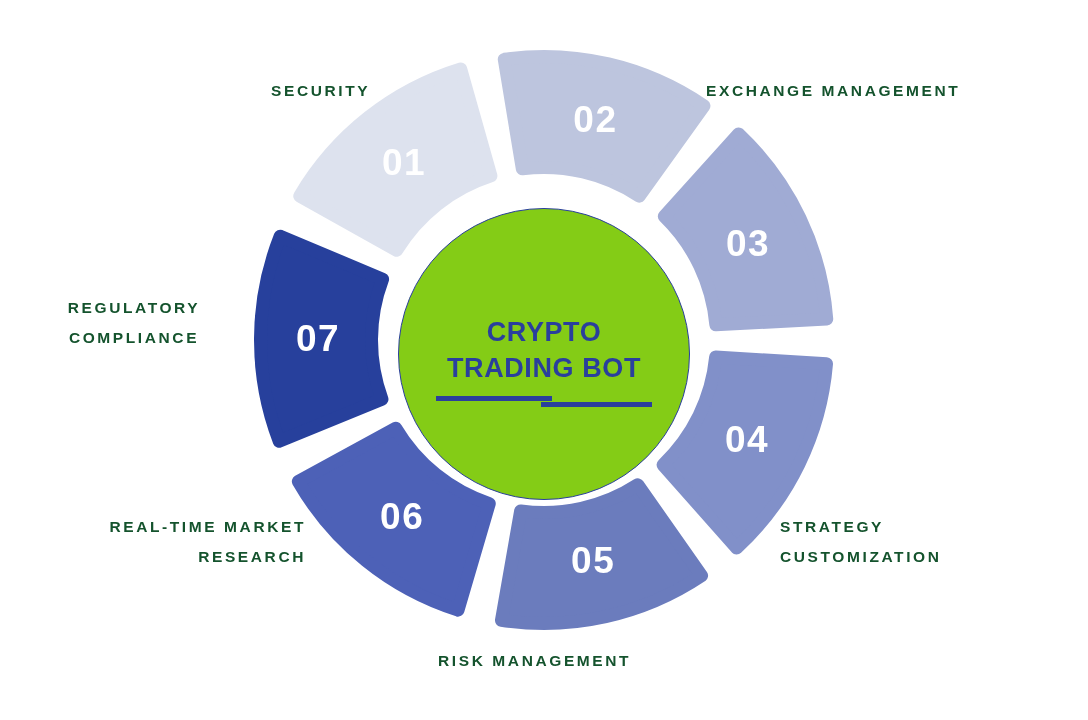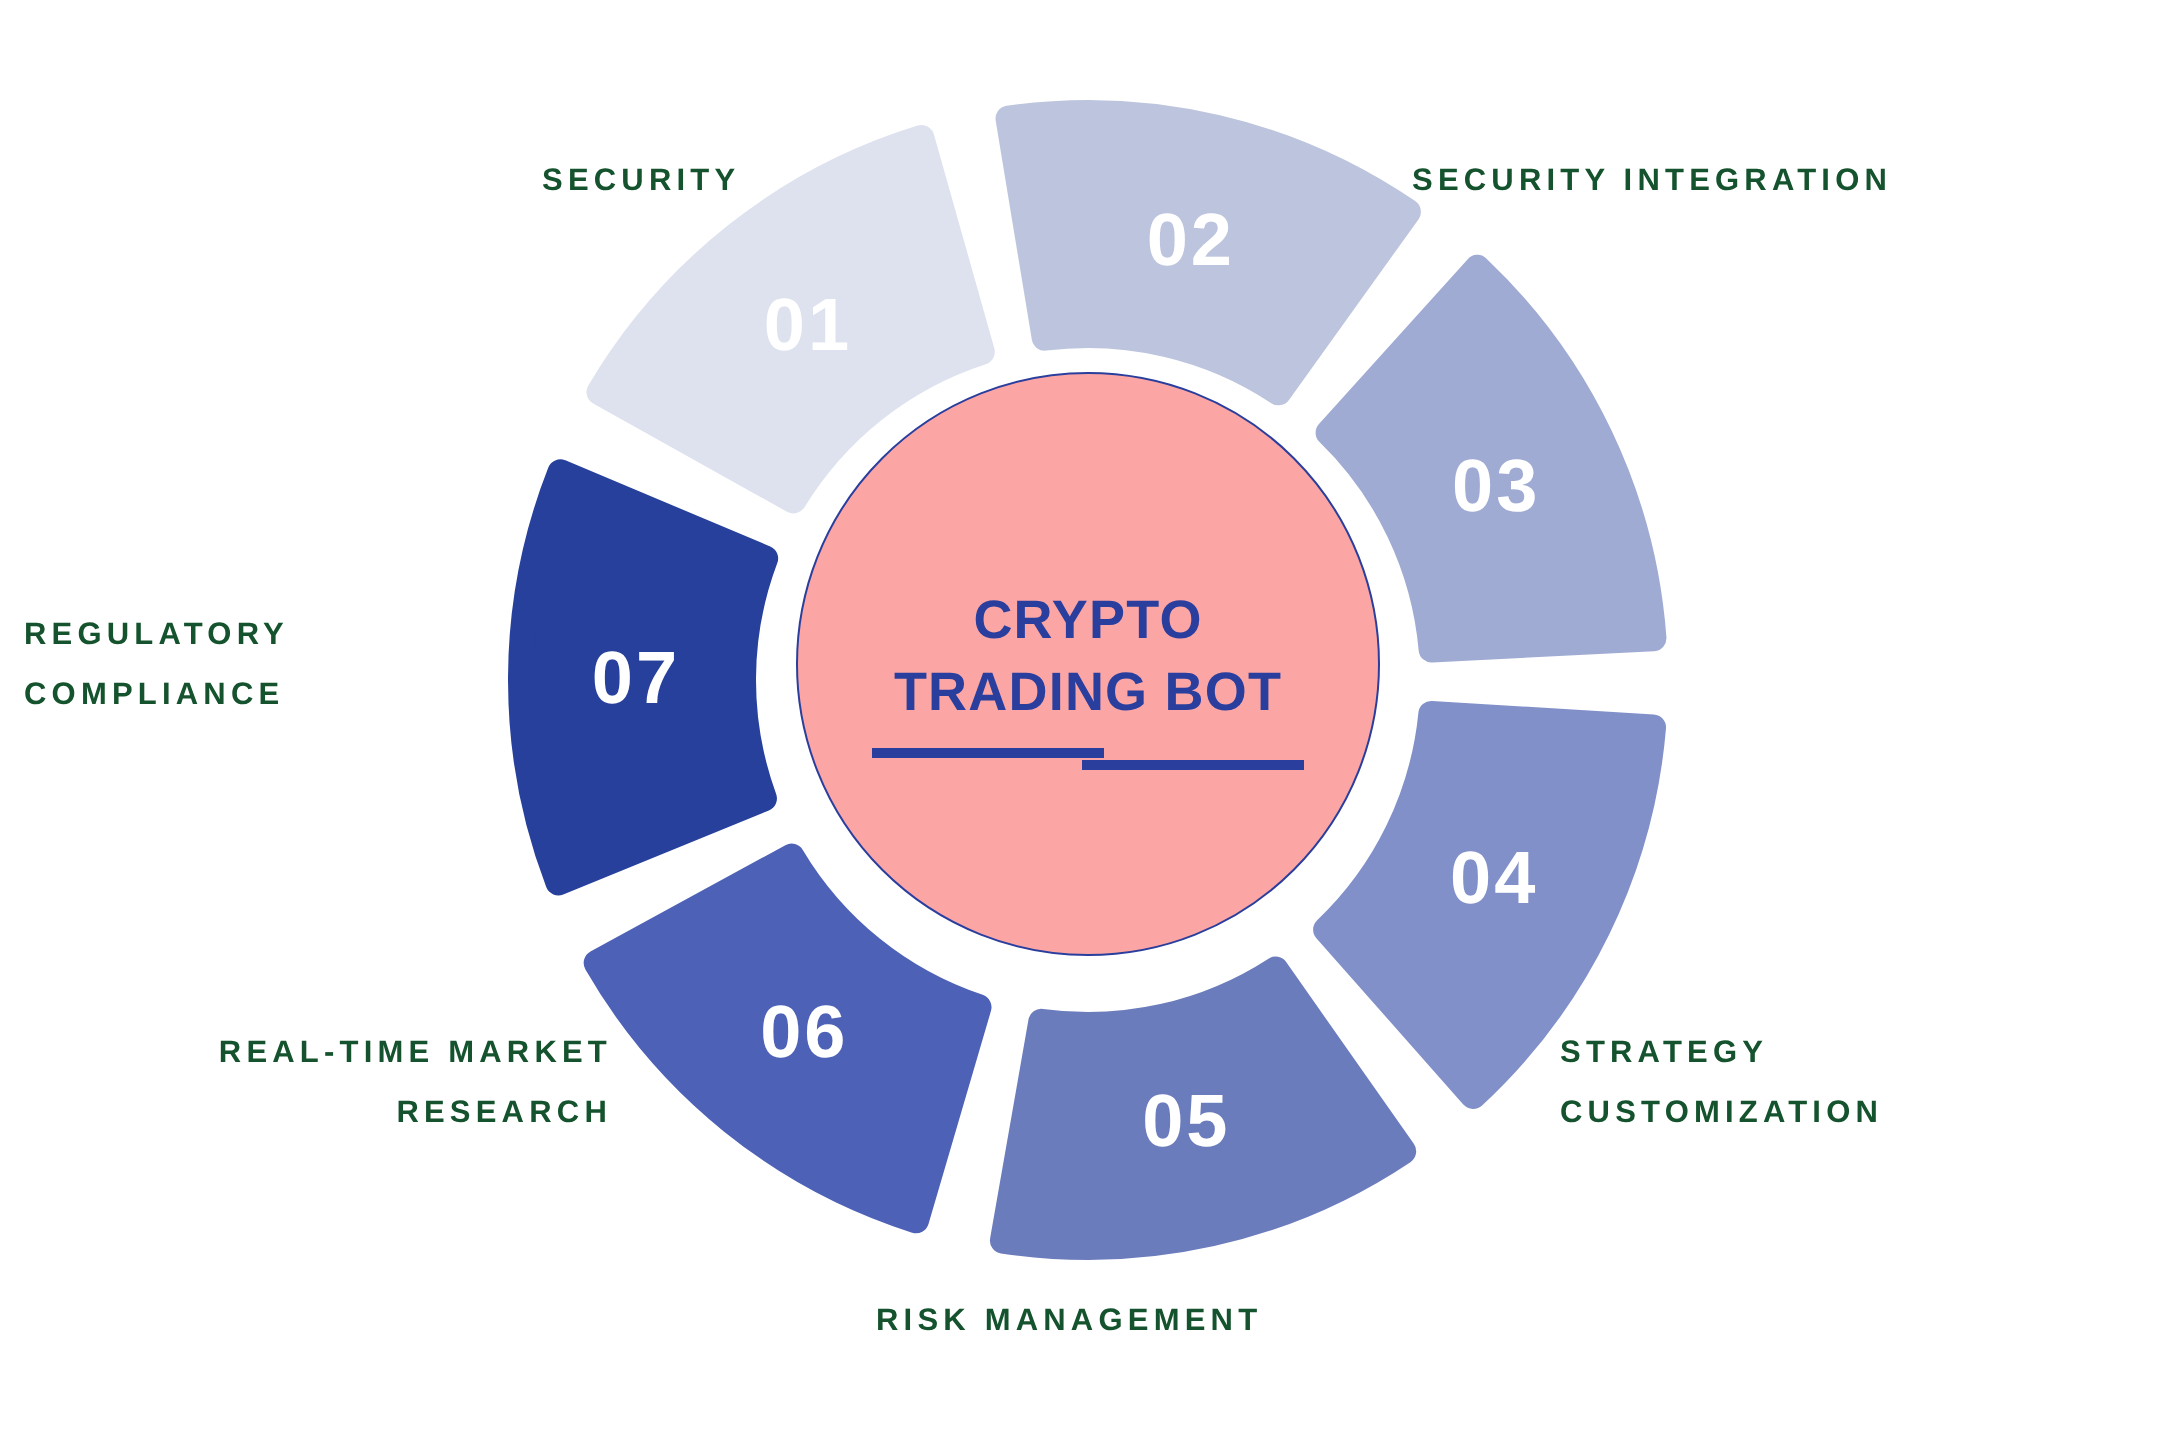--- a/index.html
+++ b/index.html
@@ -42,26 +42,26 @@
     letter-spacing: 1.5px;
     text-anchor: middle;
     dominant-baseline: central;
     pointer-events: none;
   }
 
   
   .hub {
     position: absolute;
     left: 398px;
-    top: 186px;
+    top: 208px;
     width: 292px;
     height: 292px;
     border-radius: 50%;
     border: 1.6px solid #2a3f9d;
-    background: #fca5a5;
+    background: #84cc16;
     box-sizing: border-box;
     display: flex;
     flex-direction: column;
     align-items: center;
     justify-content: center;
   }
   .hub-title {
     color: #2a3f9d;
     font-family: "Liberation Sans", sans-serif;
     font-weight: bold;
@@ -104,21 +104,21 @@
     font-size: 15.5px;
     letter-spacing: 2.6px;
     line-height: 1.95;
     white-space: pre-line;
   }
   .lbl-01 { left: 706px;  top: 76px;  text-align: left; }
   .lbl-02 { left: 838px;  top: 293px; text-align: left; }
   .lbl-03 { left: 780px;  top: 512px; text-align: left; }
   .lbl-04 { left: 438px;  top: 646px; text-align: center; }
   .lbl-05 { left: 12px;   top: 512px; width: 294px; text-align: right; }
-  .lbl-06 { left: 12px;   top: 293px; width: 244px; text-align: left; margin-top: 10px; }
+  .lbl-06 { left: 12px;   top: 293px; width: 244px; text-align: center; }
   .lbl-07 { left: 271px;  top: 76px;  text-align: left; }
 </style>
 </head>
 <body>
 
 <div id="canvas">
 
   <div class="wheel">
     <svg viewBox="0 0 600 600" xmlns="http://www.w3.org/2000/svg">
       <defs>
@@ -168,21 +168,21 @@
 
   <div class="hub">
     <div class="hub-title">CRYPTO
 TRADING BOT</div>
     <div class="hub-rules">
       <div class="rule-a"></div>
       <div class="rule-b"></div>
     </div>
   </div>
 
-  <div class="label lbl-01">SECURITY INTEGRATION</div>
+  <div class="label lbl-01">EXCHANGE MANAGEMENT</div>
   <div class="label lbl-03">STRATEGY
 CUSTOMIZATION</div>
   <div class="label lbl-04">RISK MANAGEMENT</div>
   <div class="label lbl-05">REAL-TIME MARKET
 RESEARCH</div>
   <div class="label lbl-06">REGULATORY
 COMPLIANCE</div>
   <div class="label lbl-07">SECURITY</div>
 
 </div>

